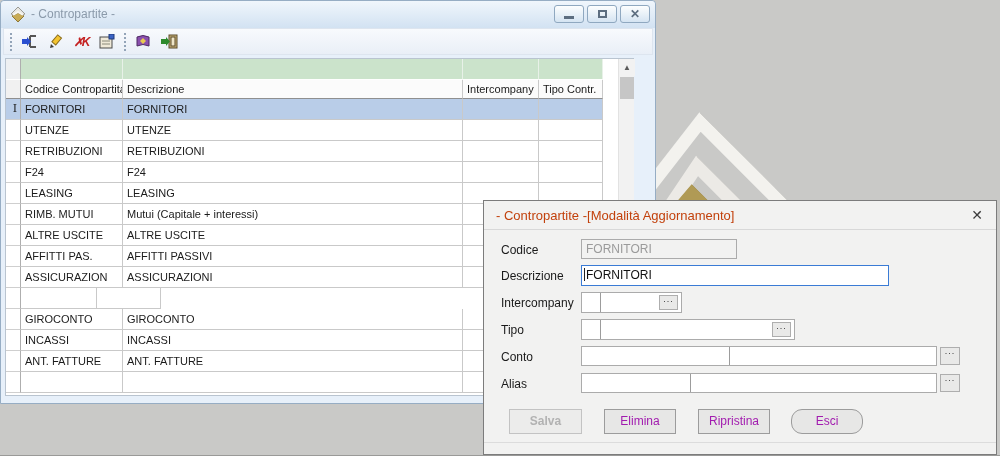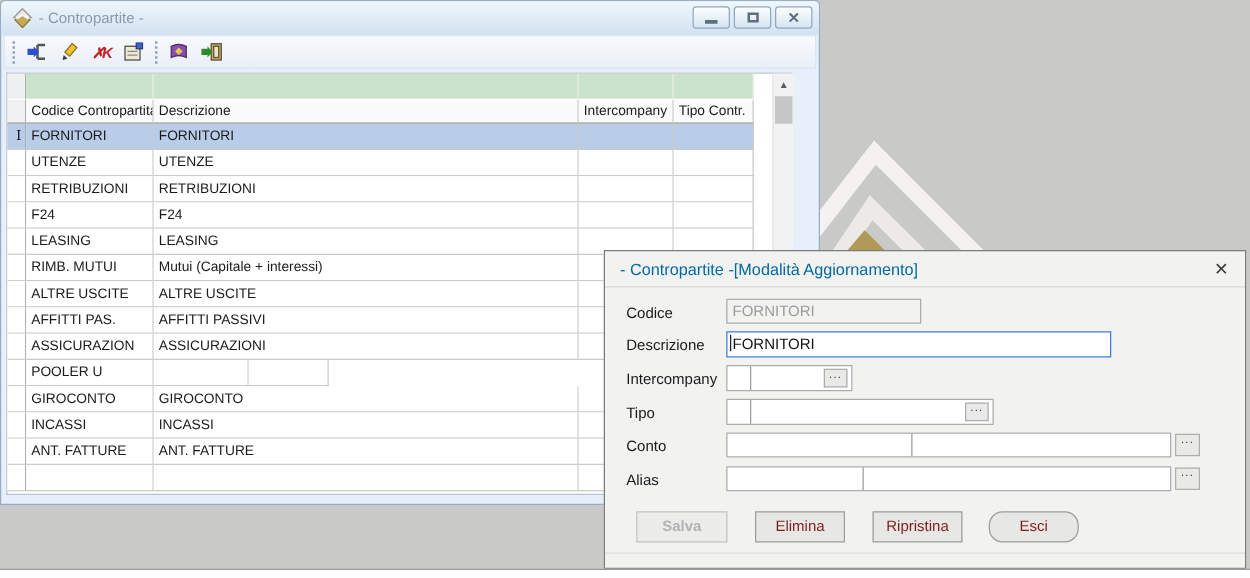--- a/index.html
+++ b/index.html
@@ -55,34 +55,34 @@
   .vscroll { position:absolute; left:612px; top:0; width:16px; height:336px; background:#f2f2f2; border-left:1px solid #e2e2e2; }
   .sb-btn { position:absolute; left:0; width:16px; height:17px; background:#f2f2f2; color:#5a5a5a;
     font-size:8px; text-align:center; line-height:17px; }
   .sb-up { top:0; } .sb-down { bottom:0; }
   .sb-thumb { position:absolute; left:1px; top:18px; width:14px; height:22px; background:#c6c6c6; }
 
   
   .dialog { position:absolute; left:483px; top:200px; width:514px; height:255px; z-index:3;
     background:#f2f2f1; border:1px solid #7c7c7c; font-size:12px; color:#1a1a1a; }
   .dlg-title { position:absolute; left:0; top:0; right:0; height:29px; line-height:29px; padding-left:12px;
-    font-size:13px; color:#0369a1; border-bottom:1px solid #d8d8d8; }
+    font-size:13px; color:#c2410c; border-bottom:1px solid #d8d8d8; }
   .dlg-close { position:absolute; right:13px; top:7px; font-size:14px; color:#3c3c3c; line-height:1; }
   .dlg-label { position:absolute; left:17px; font-size:12px; color:#1a1a1a; }
   .fld { position:absolute; left:97px; background:#ffffff; border:1px solid #ababab; }
   .fld-disabled { background:#f2f2f1; color:#9b9b9b; font-size:12px; padding:2px 0 0 4px; }
   .fld-focus { border:1px solid #3a7bd5; font-size:12px; color:#111; padding:2px 0 0 2px; }
   .caret { display:inline-block; width:1px; height:13px; background:#222; vertical-align:-2px; margin-right:1px; }
   .divider { position:absolute; top:0; bottom:0; width:1px; background:#9c9c9c; }
   .dots-btn { background:#e9e9e8; border:1px solid #aeaeae; font-size:9px; line-height:7px; text-align:center;
     color:#333; letter-spacing:1px; }
   .dots-in { position:absolute; right:3px; top:2px; width:19px; height:15px; }
   .dots-ext { position:absolute; width:20px; height:18px; }
   .dlg-btn { position:absolute; top:208px; height:25px; background:#e7e7e6; border:1px solid #9c9c9c;
-    font-size:12px; color:#7f1d1d; text-align:center; line-height:23px; }
+    font-size:12px; color:#a21caf; text-align:center; line-height:23px; }
   .dlg-btn.disabled { background:#ececeb; border-color:#c3c3c3; color:#b2b2b2; }
   .dlg-footer { position:absolute; left:0; right:0; bottom:0; height:12px; border-top:1px solid #dcdcdc; background:#f2f2f1; }
 </style>
 </head>
 <body>
 
 <div class="stage">
   <div class="desktop"></div>
 
   <svg class="logo-svg" width="170" height="105" viewBox="0 0 170 105">
@@ -237,21 +237,20 @@
             </div>
             <div class="trow">
               <div class="cell sel-cell"></div>
               <div class="cell c-codice">ASSICURAZION</div>
               <div class="cell c-descrizione">ASSICURAZIONI</div>
               <div class="cell c-intercompany"></div>
               <div class="cell c-tipo"></div>
             </div>
             <div class="trow">
               <div class="cell sel-cell"></div>
-              <div class="cell c-codice">POOLER U</div>
               <div class="cell c-intercompany"></div>
               <div class="cell c-tipo"></div>
             </div>
             <div class="trow">
               <div class="cell sel-cell"></div>
               <div class="cell c-codice">GIROCONTO</div>
               <div class="cell c-descrizione">GIROCONTO</div>
               <div class="cell c-intercompany"></div>
               <div class="cell c-tipo"></div>
             </div>

